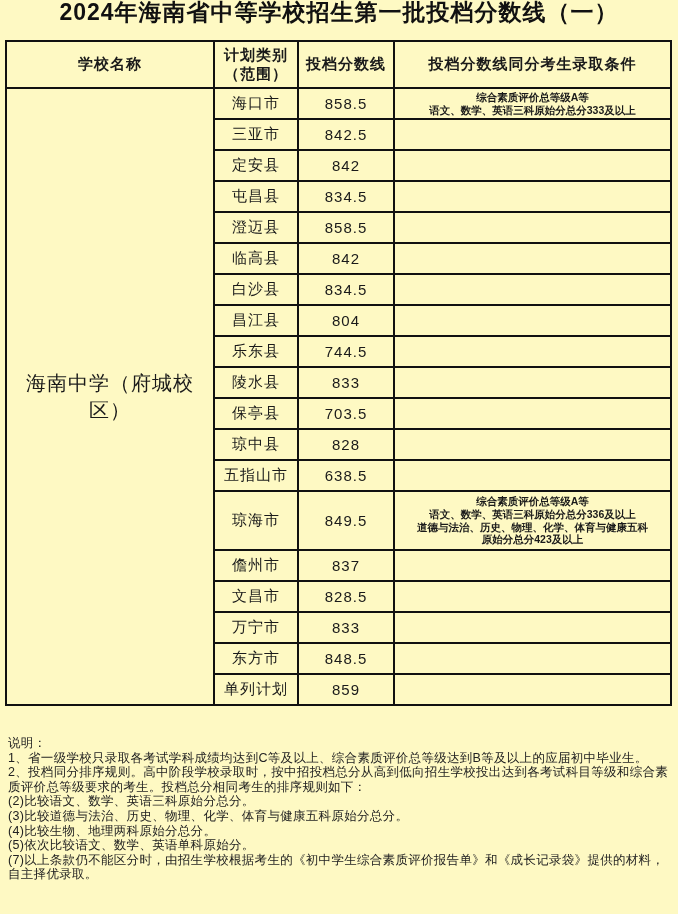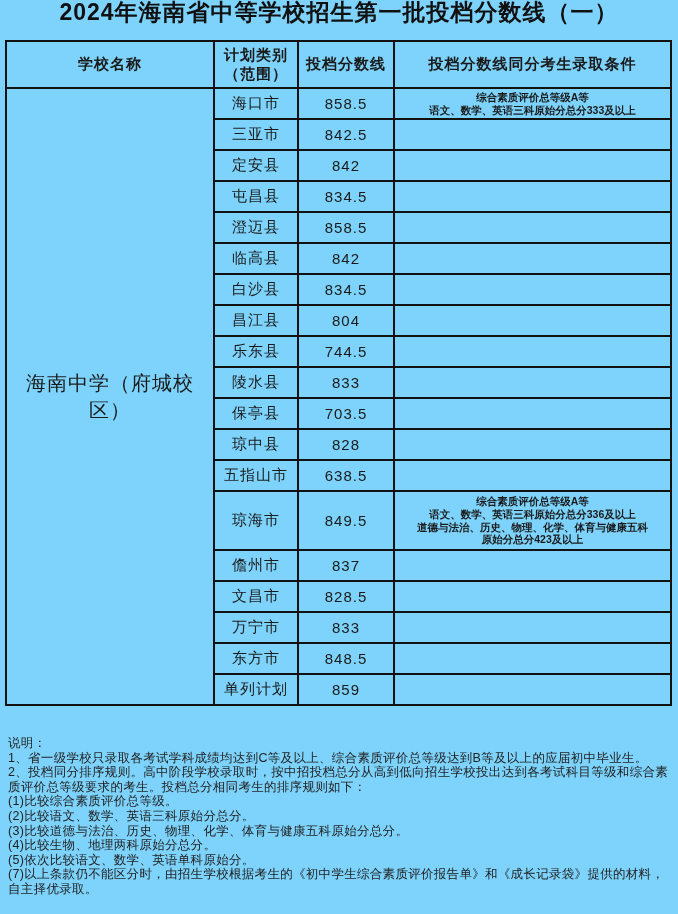--- a/index.html
+++ b/index.html
@@ -2,21 +2,21 @@
 <html><head>
 <meta charset="utf-8">
 <style>
   * { margin: 0; padding: 0; box-sizing: border-box; }
   html, body { background: #ffffff; }
   .page {
     position: relative;
     width: 678px;
     height: 914px;
     margin: 0 auto;
-    background: #7dd3fc;
+    background: #fef9c3;
     color: #1a1a1a;
     font-family: "Liberation Sans", sans-serif;
     overflow: hidden;
   }
   .title {
     position: absolute;
     top: -3px;
     left: 0;
     width: 100%;
     text-align: center;
@@ -194,21 +194,20 @@
         <td>859</td>
         <td class="cond"></td>
       </tr>
     </tbody>
   </table>
 
   <div class="notes">
     <div>说明：</div>
     <div>1、省一级学校只录取各考试学科成绩均达到C等及以上、综合素质评价总等级达到B等及以上的应届初中毕业生。</div>
     <div>2、投档同分排序规则。高中阶段学校录取时，按中招投档总分从高到低向招生学校投出达到各考试科目等级和综合素质评价总等级要求的考生。投档总分相同考生的排序规则如下：</div>
-    <div>(1)比较综合素质评价总等级。</div>
     <div>(2)比较语文、数学、英语三科原始分总分。</div>
     <div>(3)比较道德与法治、历史、物理、化学、体育与健康五科原始分总分。</div>
     <div>(4)比较生物、地理两科原始分总分。</div>
     <div>(5)依次比较语文、数学、英语单科原始分。</div>
     <div>(7)以上条款仍不能区分时，由招生学校根据考生的《初中学生综合素质评价报告单》和《成长记录袋》提供的材料，自主择优录取。</div>
   </div>
 
 </div>
 
 </body></html>

